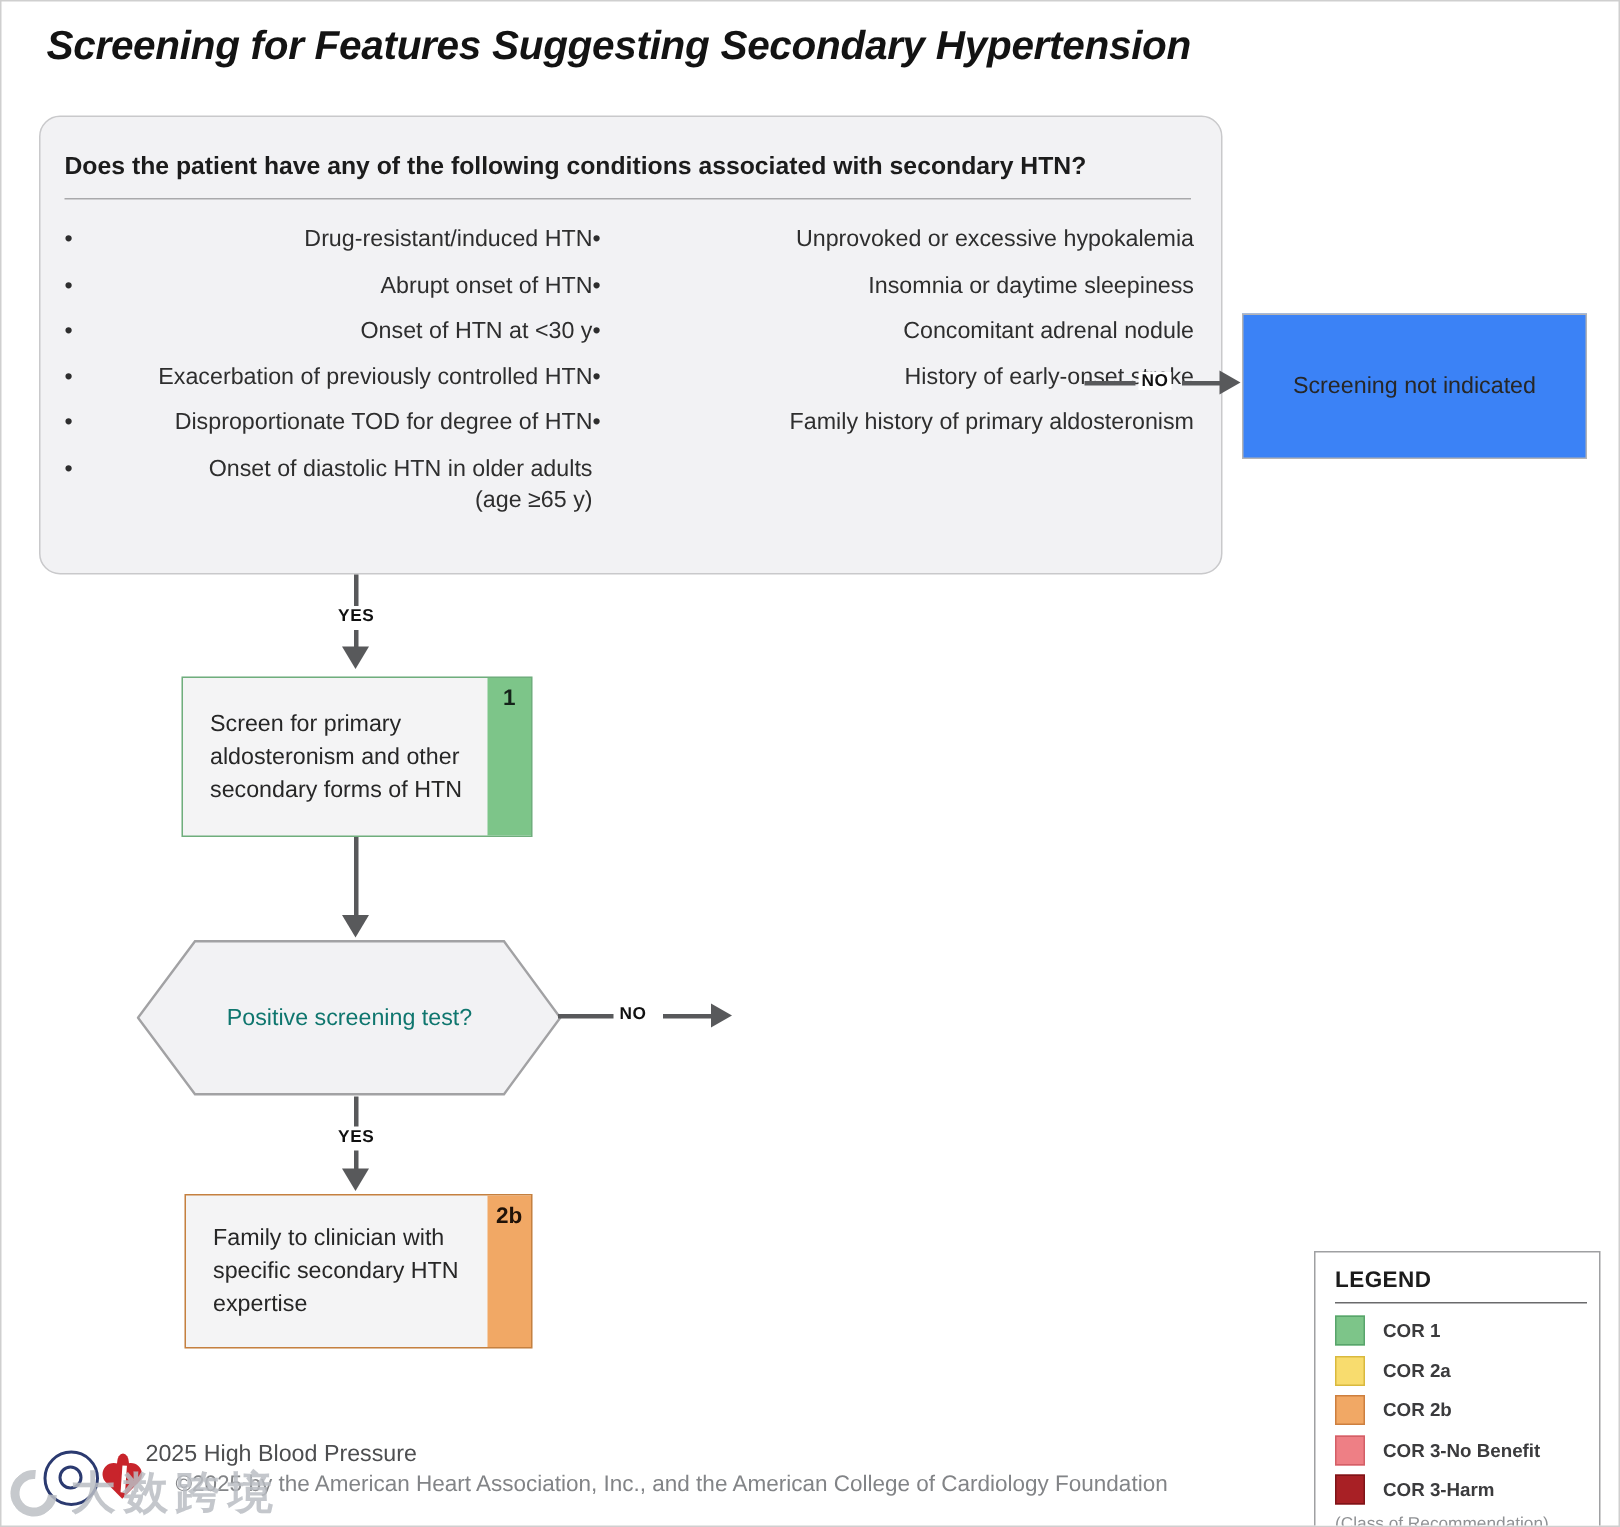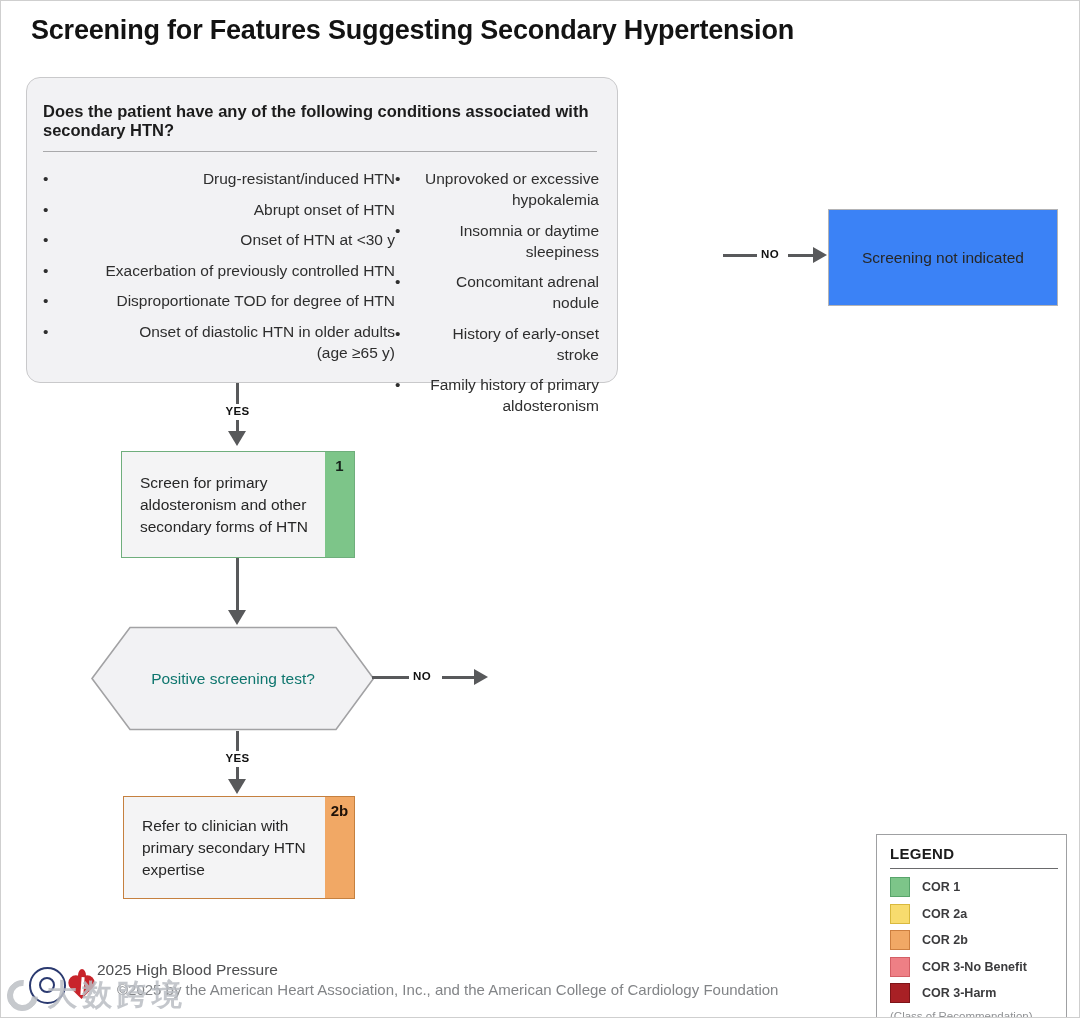--- a/index.html
+++ b/index.html
@@ -4,25 +4,25 @@
 <style>
   * { margin:0; padding:0; box-sizing:border-box; }
   html,body { background:#ffffff; }
   body { font-family:"Liberation Sans","DejaVu Sans",sans-serif; }
   .canvas {
     position:relative; width:1080px; height:1018px; background:#fff;
     border:1px solid #cfcfcf; overflow:hidden;
   }
   .page-title {
     position:absolute; left:30px; top:14px;
-    font-size:27px; font-weight:bold; color:#131313; letter-spacing:-0.2px;
+    font-size:27px; font-weight:bold; color:#131313; letter-spacing:-0.2px;font-style:italic;
   }
   
   .decision-box {
-    position:absolute; left:25px; top:76px; width:592px; height:306px;
+    position:absolute; left:25px; top:76px; width:789px; height:306px;
     background:#f2f2f4; border:1.5px solid #c9c9cb; border-radius:14px;
     padding:24px 18px 0 16px;
   }
   .question { font-size:16.5px; font-weight:bold; color:#1c1c1c; }
   .question-divider { border:none; border-top:1.5px solid #a9a9ab; margin:11px 2px 16px 0; }
   .cols { display:flex; }
   .col-left { width:352px; }
   .col-right { flex:1; }
   .blist { list-style:none; }
   .blist li {
@@ -180,21 +180,21 @@
   <div class="branch-label" style="left:410px; top:669px;">NO</div>
   <div class="h-line" style="left:441px; top:675px; width:32px;"></div>
   <div class="arrow-right" style="left:473px; top:668px;"></div>
 
   <div class="v-line" style="left:235px; top:730px; height:20px;"></div>
   <div class="branch-label" style="left:220px; top:751px; width:33px;">YES</div>
   <div class="v-line" style="left:235px; top:766px; height:13px;"></div>
   <div class="arrow-down" style="left:227px; top:778px;"></div>
 
   <div class="cor-node node-refer">
-    <div class="cor-text">Refer to clinician with primary secondary HTN expertise</div>
+    <div class="cor-text">Family to clinician with specific secondary HTN expertise</div>
     <div class="cor-strip">2b</div>
   </div>
 
   <div class="legend">
     <div class="legend-title">LEGEND</div>
     <hr class="legend-divider">
     <div>
 
         <div class="legend-row">
           <span class="legend-swatch" style="background: rgb(125, 197, 137); border-color: rgb(88, 164, 107);"></span>

